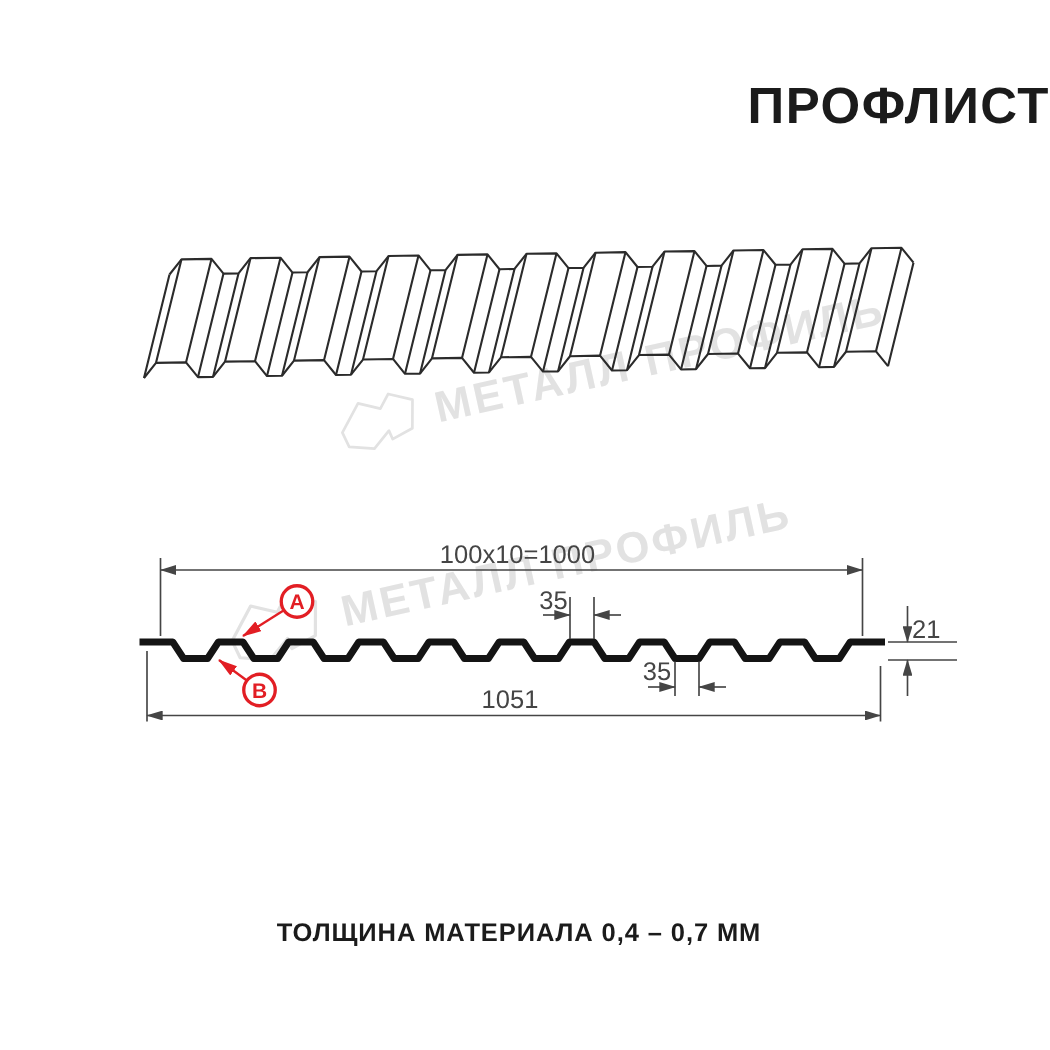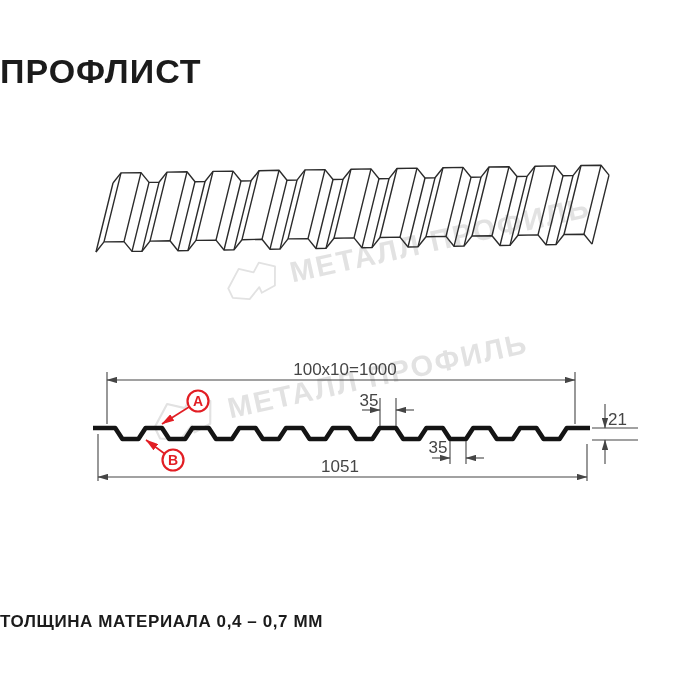--- a/index.html
+++ b/index.html
@@ -2,24 +2,24 @@
 <html style="--accent-red: #e21e24; --dim-line: #454545; --profile-ink: #141414; --sheet-ink: #2b2b2b; --watermark: #e2e2e2; --title-ink: #1b1b1b;"><head>
 <meta charset="utf-8">
 <style>
   :root{
     --accent-red:#e21e24; --dim-line:#454545; --profile-ink:#141414;
     --sheet-ink:#2b2b2b; --watermark:#e2e2e2; --title-ink:#1b1b1b;
   }
   html,body{margin:0;padding:0;background:#fff;}
   .stage{position:relative;width:700px;height:700px;background:#fff;overflow:hidden;
          font-family:"Liberation Sans",sans-serif;}
-  .hdr{position:absolute;left:0;top:52px;width:700px;text-align:left;z-index:3;}
+  .hdr{position:absolute;left:0;top:52px;width:700px;text-align:right;z-index:3;}
   .hdr .title{font-size:34px;font-weight:700;letter-spacing:1px;color:var(--title-ink);}
   .hdr .code{margin-top:9px;font-size:17px;font-weight:700;color:var(--title-ink);letter-spacing:.5px;}
-  .ftr{position:absolute;left:0;top:612px;width:692px;text-align:left;z-index:3;
+  .ftr{position:absolute;left:0;top:612px;width:692px;text-align:center;z-index:3;
        font-size:17px;font-weight:700;letter-spacing:.6px;color:var(--title-ink);}
   .wm{position:absolute;display:flex;align-items:center;gap:10px;z-index:1;
       transform:rotate(-12.5deg);transform-origin:left center;white-space:nowrap;}
   .wm .wm-text{font-size:29px;font-weight:700;letter-spacing:2px;color:var(--watermark);}
   .wm svg{display:block;}
   .wm-logo{stroke:var(--watermark);stroke-width:3;fill:none;stroke-linejoin:round;}
   #wm-upper{left:222px;top:266px;}
   #wm-lower{left:146px;top:402px;}
   #drawing{position:absolute;left:0;top:0;z-index:2;}
   .sheet{stroke:var(--sheet-ink);stroke-width:1.4;fill:none;stroke-linejoin:round;}

